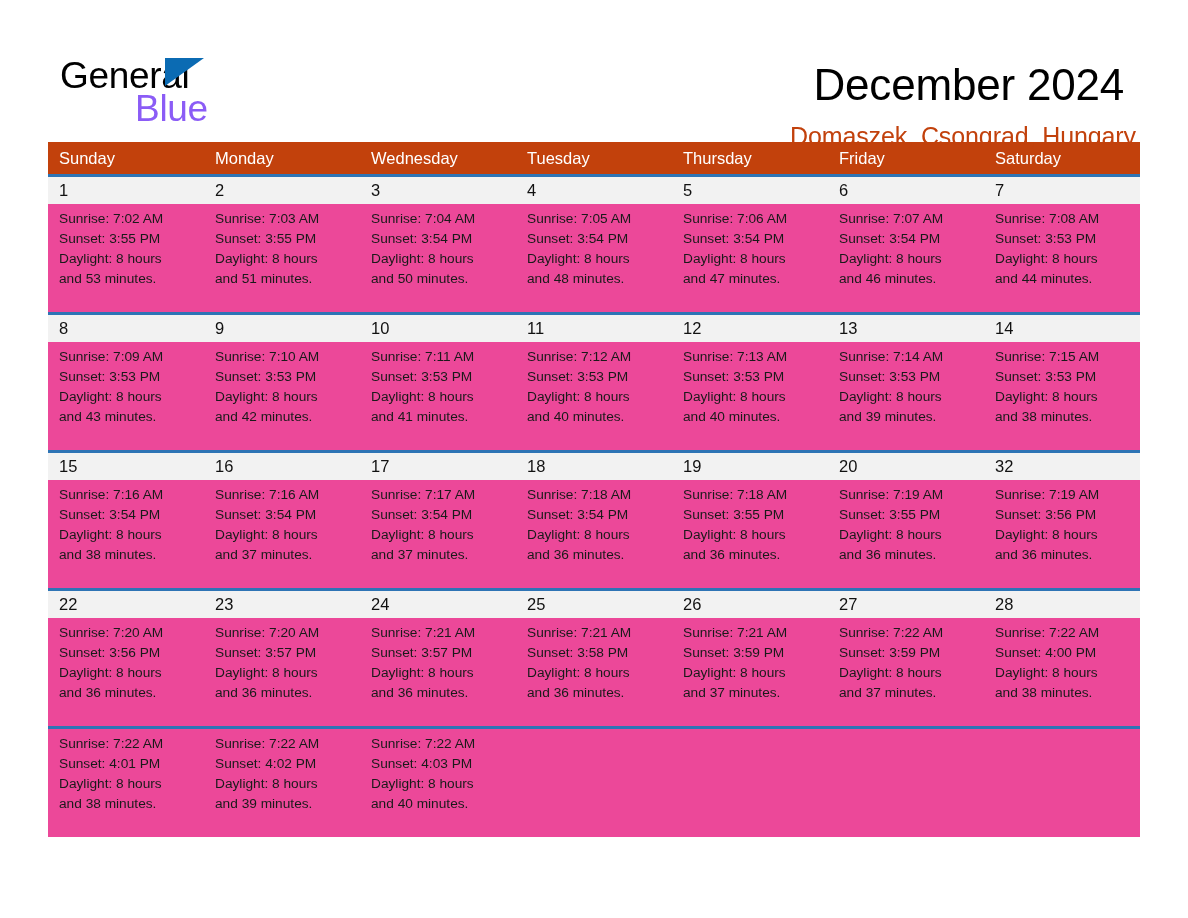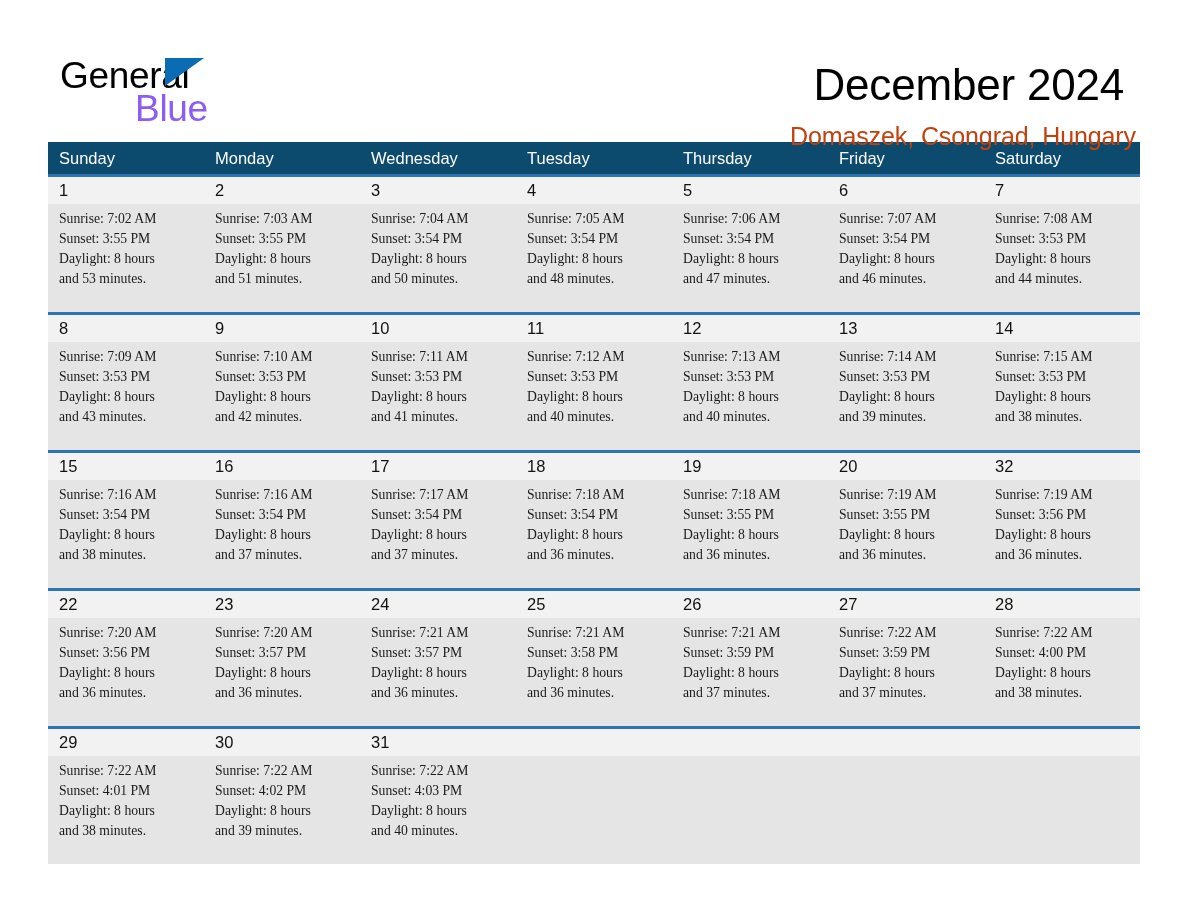--- a/index.html
+++ b/index.html
@@ -85,21 +85,21 @@
     letter-spacing: -0.1px;
   }
 
   
   .calendar {
     margin-top: 20px;
     width: 1092px;
   }
   .weekday-row {
     display: flex;
-    background: #0c4a6e;
+    background: #c2410c;
     height: 32px;
   }
   .weekday {
     flex: 1 1 0;
     color: #ffffff;
     font-size: 16.5px;
     line-height: 32px;
     padding-left: 11px;
     box-sizing: border-box;
     overflow: hidden;
@@ -120,25 +120,24 @@
   .daynum {
     flex: 1 1 0;
     font-size: 16.5px;
     line-height: 27px;
     padding-left: 11px;
     box-sizing: border-box;
     color: #111111;
   }
   .week-info {
     display: flex;
-    background: #e5e5e5;
+    background: #ec4899;
     min-height: 108px;
     padding-top: 5px;
     box-sizing: border-box;
-    font-family: Liberation Serif, serif;
   }
   .cell {
     flex: 1 1 0;
     padding: 0 8px 0 11px;
     box-sizing: border-box;
   }
   .cell .line {
     font-size: 13.7px;
     line-height: 20px;
     color: #1a1a1a;
@@ -396,29 +395,20 @@
         <div class="cell">
           <div class="line">Sunrise: 7:22 AM</div>
           <div class="line">Sunset: 4:00 PM</div>
           <div class="line">Daylight: 8 hours</div>
           <div class="line">and 38 minutes.</div>
         </div>
       </div>
     </div>
 
     <div class="week">
-      <div class="week-dates">
-        <div class="daynum">29</div>
-        <div class="daynum">30</div>
-        <div class="daynum">31</div>
-        <div class="daynum"></div>
-        <div class="daynum"></div>
-        <div class="daynum"></div>
-        <div class="daynum"></div>
-      </div>
       <div class="week-info">
         <div class="cell">
           <div class="line">Sunrise: 7:22 AM</div>
           <div class="line">Sunset: 4:01 PM</div>
           <div class="line">Daylight: 8 hours</div>
           <div class="line">and 38 minutes.</div>
         </div>
         <div class="cell">
           <div class="line">Sunrise: 7:22 AM</div>
           <div class="line">Sunset: 4:02 PM</div>

